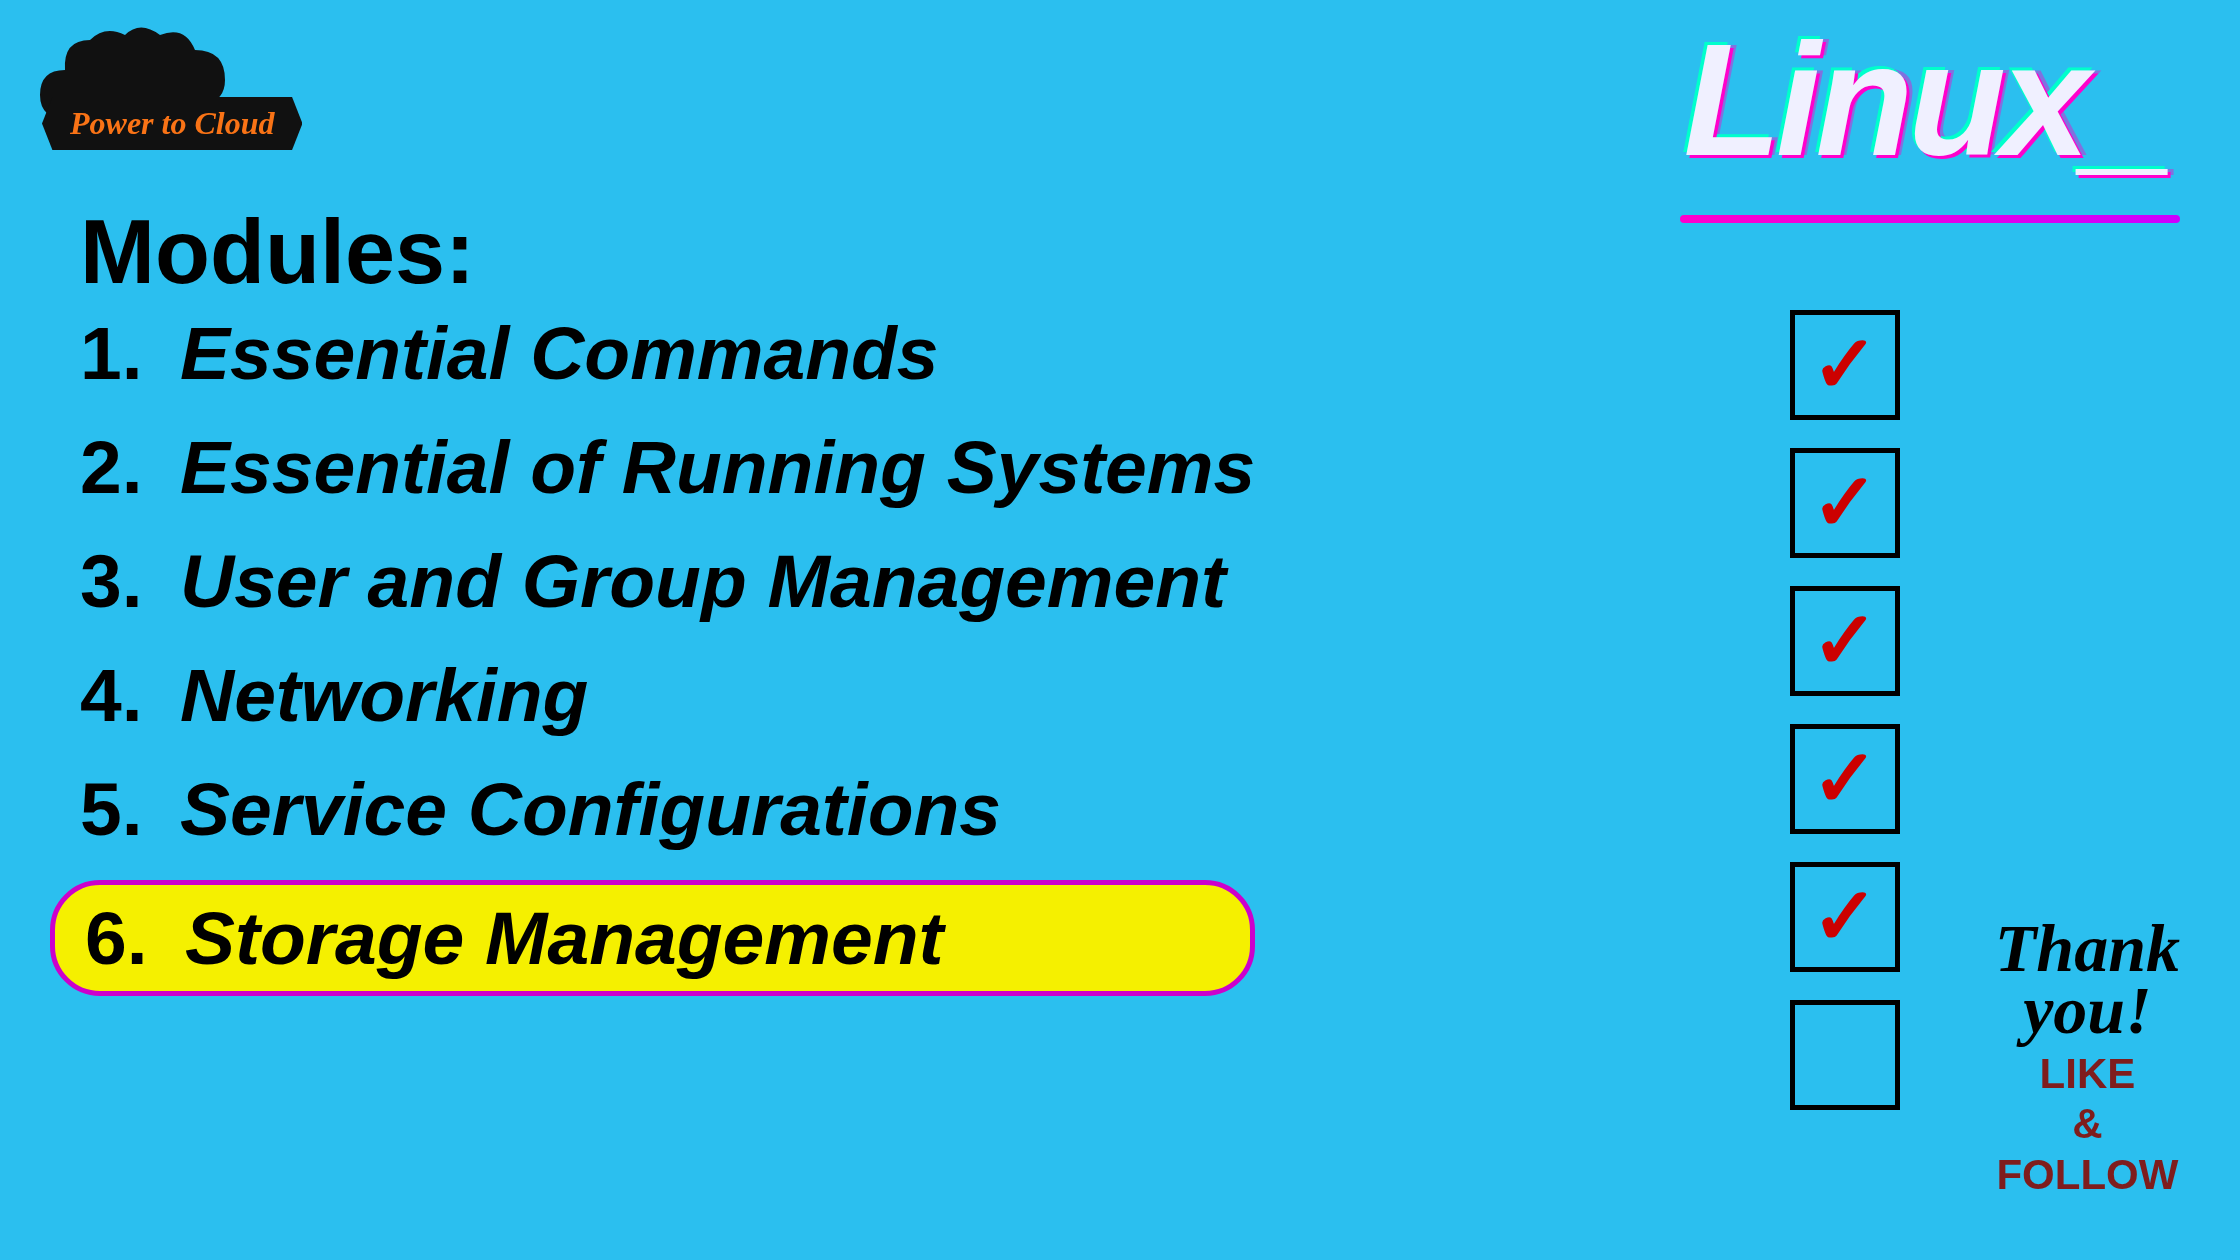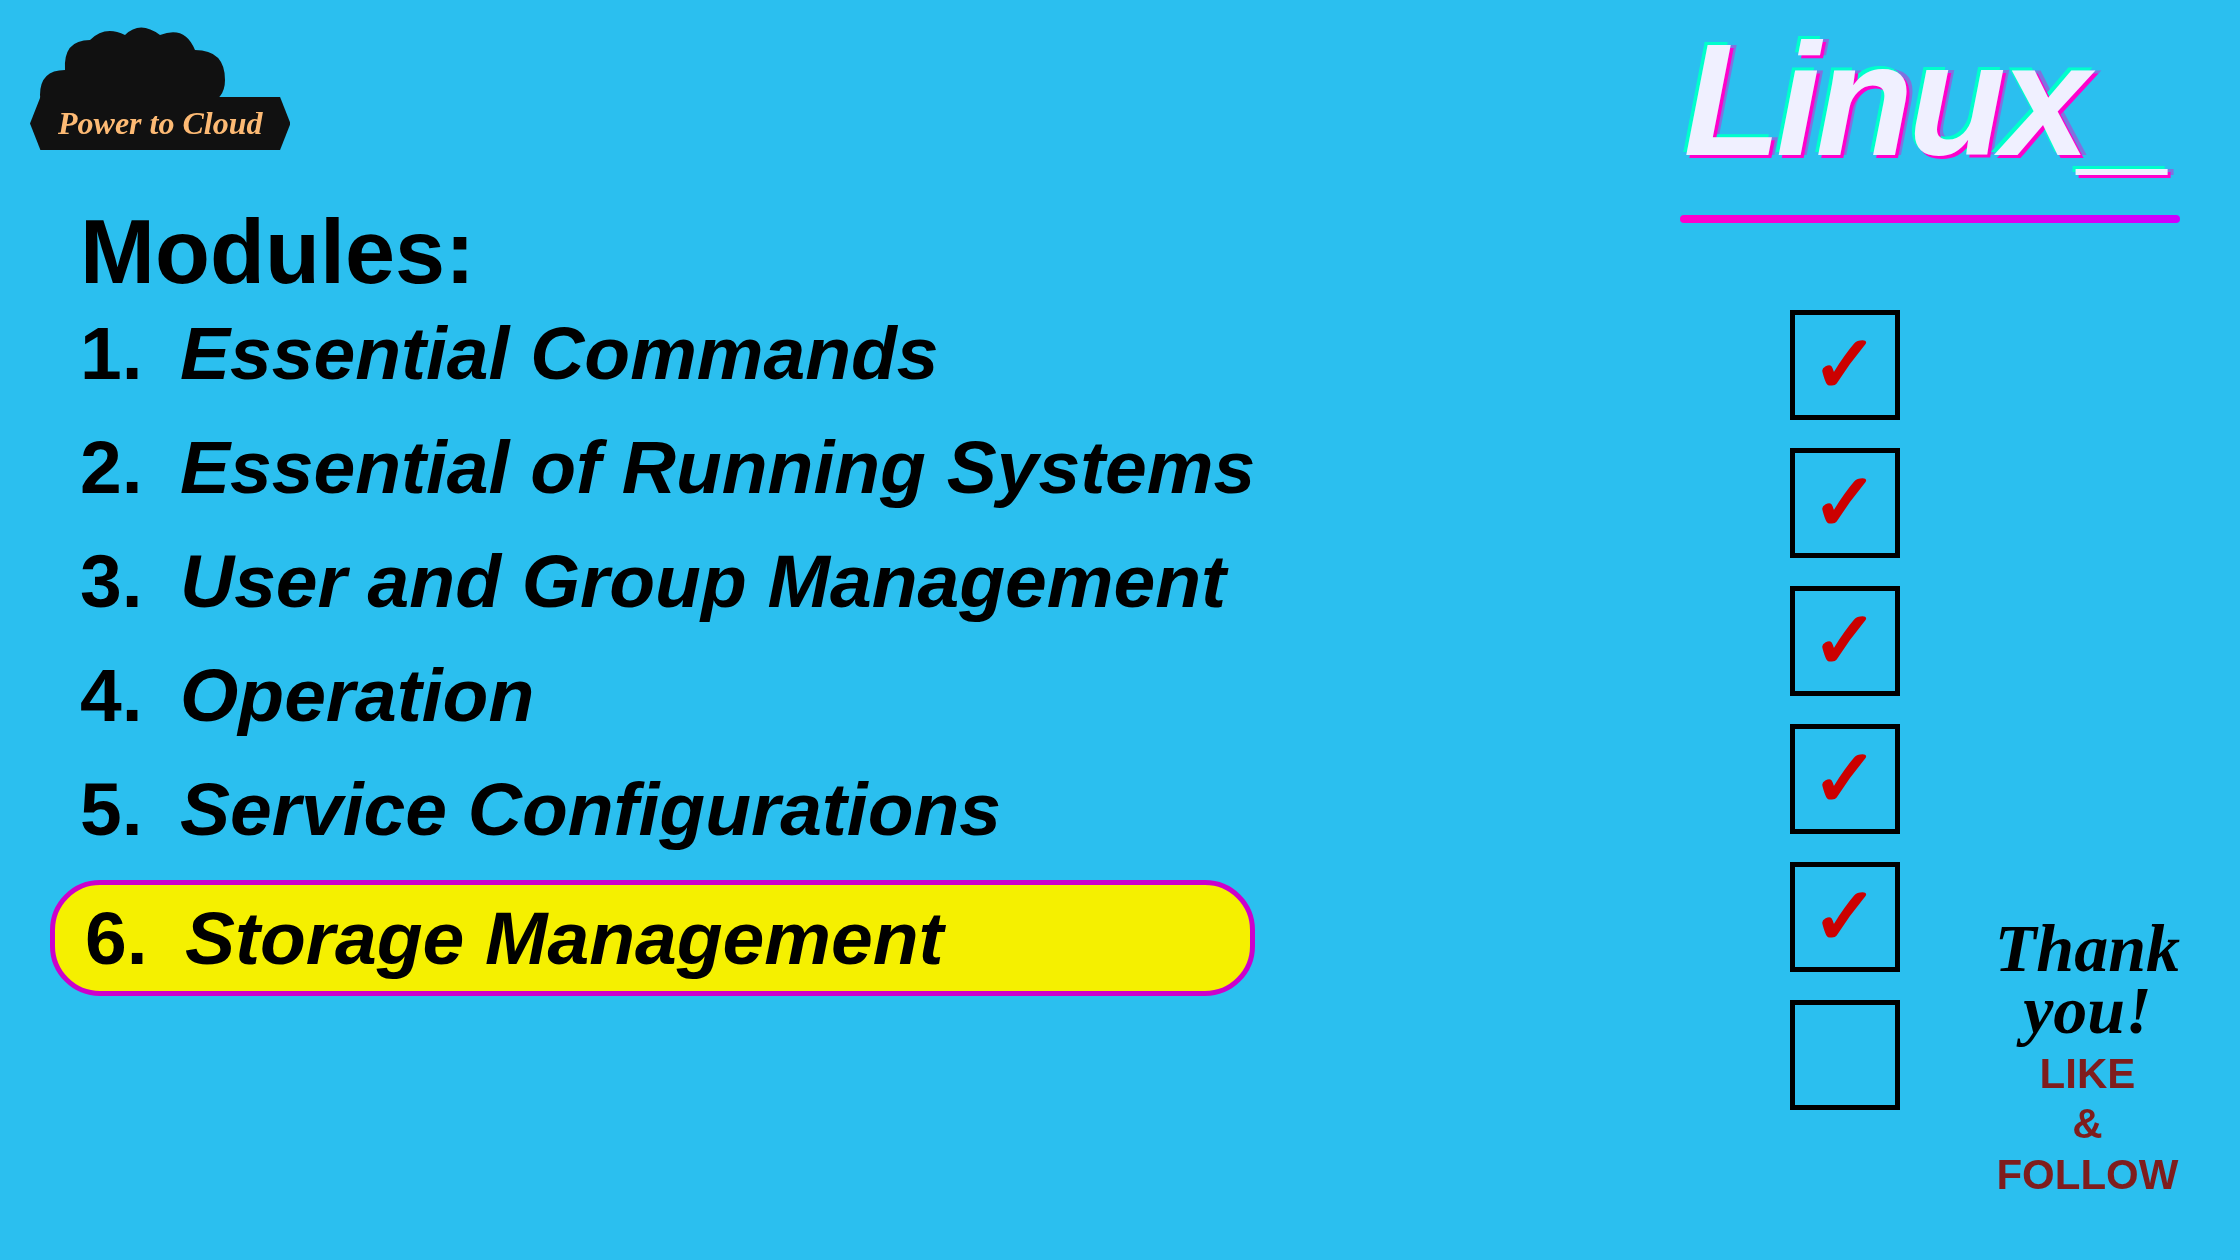--- a/index.html
+++ b/index.html
@@ -28,23 +28,23 @@
     }
 
     .cloud-shape svg {
       width: 220px;
       height: 130px;
     }
 
     .logo-banner {
       position: absolute;
       bottom: 0px;
-      left: 0px;
+      left: 12px;
       background-color: #111;
-      color: #fdba74;
+      color: #f97316;
       font-size: 32px;
       font-weight: 900;
       font-style: italic;
       padding: 8px 28px;
       clip-path: polygon(4% 0%, 96% 0%, 100% 50%, 96% 100%, 4% 100%, 0% 50%);
       white-space: nowrap;
       font-family: 'Georgia', serif;
     }
 
     
@@ -210,21 +210,21 @@
     <span class="module-text">Essential of Running Systems</span>
   </li>
 
   <li class="module-item">
     <span class="module-number">3.</span>
     <span class="module-text">User and Group Management</span>
   </li>
 
   <li class="module-item">
     <span class="module-number">4.</span>
-    <span class="module-text">Operation</span>
+    <span class="module-text">Networking</span>
   </li>
 
   <li class="module-item">
     <span class="module-number">5.</span>
     <span class="module-text">Service Configurations</span>
   </li>
 
   <li class="module-item module-item-6">
     <span class="module-number">6.</span>
     <span class="module-text">Storage Management</span>

